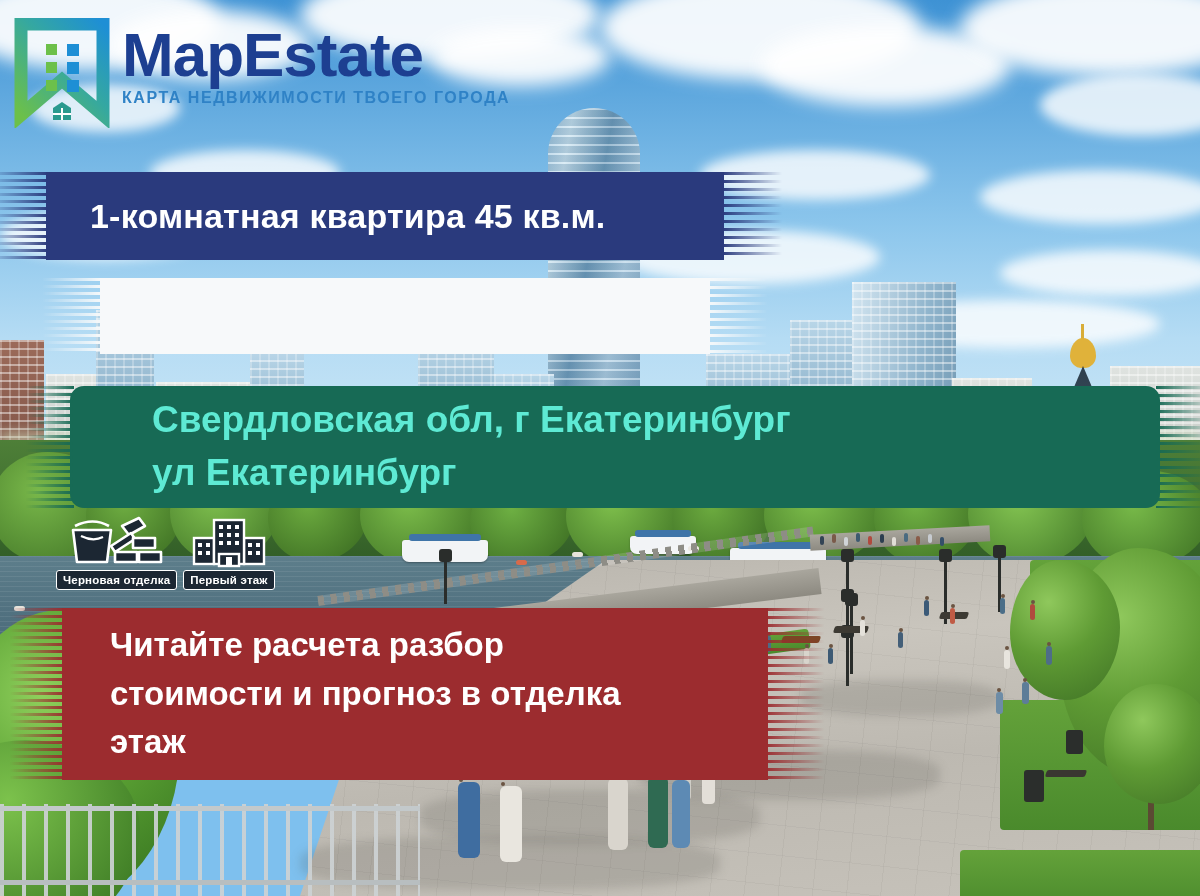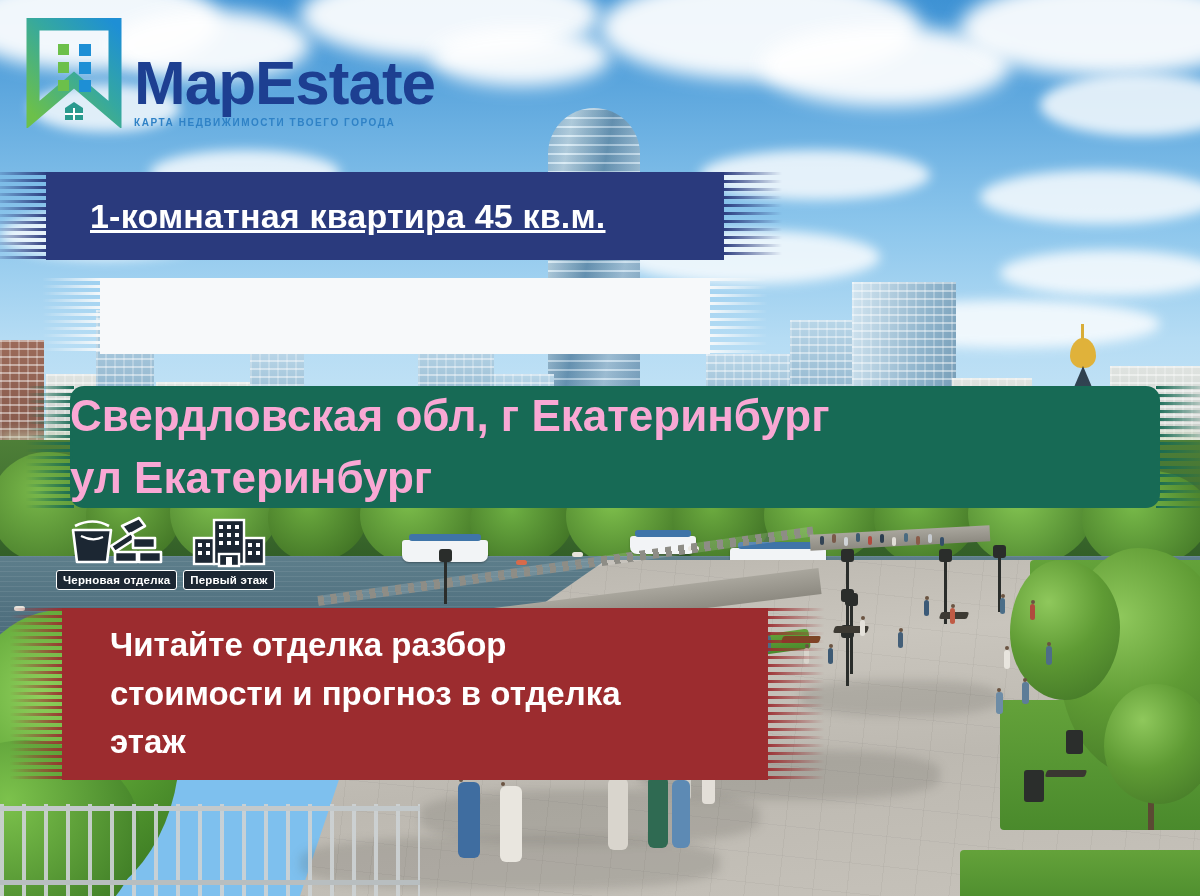--- a/index.html
+++ b/index.html
@@ -76,35 +76,35 @@
   .grass{position:absolute;background:linear-gradient(180deg,#64a23a,#4a8a2c);border-radius:4px;}
   .bigtree{position:absolute;border-radius:46% 54% 50% 50%/52% 48% 52% 48%;
         background:radial-gradient(circle at 35% 30%,#8fc85c 0%,#5f9b34 45%,#3f7225 100%);}
   .trunk{position:absolute;width:6px;background:#5b4a33;}
   .person{position:absolute;width:5px;height:16px;border-radius:3px;}
   .person::after{content:"";position:absolute;left:.5px;top:-4px;width:4px;height:4px;
         border-radius:50%;background:#6b5442;}
   .crowddot{position:absolute;width:4px;height:9px;border-radius:2px;}
 
   
-  .logo{position:absolute;left:26px;top:18px;display:flex;align-items:flex-end;z-index:30;}
+  .logo{position:absolute;left:14px;top:18px;display:flex;align-items:flex-start;z-index:30;}
   .logo-mark{position:relative;width:96px;height:110px;flex:0 0 auto;}
   .logo-text{margin-left:12px;padding-top:8px;}
   .logo-title{font-size:62px;font-weight:bold;letter-spacing:-1px;line-height:.95;color:#1d3f91;}
-  .logo-sub{font-size:10px;font-weight:bold;letter-spacing:1.55px;color:#2f82c6;margin-top:4px;}
+  .logo-sub{font-size:16px;font-weight:bold;letter-spacing:1.55px;color:#2f82c6;margin-top:4px;}
 
   
   .band{position:absolute;z-index:20;display:flex;flex-direction:column;justify-content:center;}
   .band .edge{position:absolute;top:0;bottom:0;width:60px;pointer-events:none;}
   .band .edge.l{left:-58px;}
   .band .edge.r{right:-58px;}
   .band-txt{position:relative;z-index:2;font-weight:bold;}
 
   #band-blue{left:46px;top:172px;width:678px;height:88px;background:#2a3a7d;}
-  #band-blue .band-txt{color:#ffffff;font-size:34px;padding-left:44px;letter-spacing:.2px;text-decoration:underline;}
+  #band-blue .band-txt{color:#ffffff;font-size:34px;padding-left:44px;letter-spacing:.2px;}
   #band-blue .edge.l{background:
      repeating-linear-gradient(180deg,#2a3a7d 0 3px,rgba(42,58,125,0) 3px 7px);
      -webkit-mask-image:linear-gradient(90deg,rgba(0,0,0,0),rgba(0,0,0,1));
      mask-image:linear-gradient(90deg,rgba(0,0,0,0),rgba(0,0,0,1));}
   #band-blue .edge.r{background:
      repeating-linear-gradient(180deg,#2a3a7d 0 3px,rgba(42,58,125,0) 3px 8px);
      -webkit-mask-image:linear-gradient(90deg,rgba(0,0,0,1),rgba(0,0,0,0));
      mask-image:linear-gradient(90deg,rgba(0,0,0,1),rgba(0,0,0,0));}
 
   #band-white{left:100px;top:278px;width:610px;height:76px;background:#f7f9fa;}
@@ -112,21 +112,21 @@
   #band-white .edge.l{background:
      repeating-linear-gradient(180deg,#f7f9fa 0 3px,rgba(247,249,250,0) 3px 7px);
      -webkit-mask-image:linear-gradient(90deg,rgba(0,0,0,0),rgba(0,0,0,1));
      mask-image:linear-gradient(90deg,rgba(0,0,0,0),rgba(0,0,0,1));}
   #band-white .edge.r{background:
      repeating-linear-gradient(180deg,#f7f9fa 0 3px,rgba(247,249,250,0) 3px 8px);
      -webkit-mask-image:linear-gradient(90deg,rgba(0,0,0,1),rgba(0,0,0,0));
      mask-image:linear-gradient(90deg,rgba(0,0,0,1),rgba(0,0,0,0));}
 
   #band-green{left:70px;top:386px;width:1090px;height:122px;background:#176a55;border-radius:14px;}
-  #band-green .band-txt{color:#f9a8d4;font-size:44px;line-height:1.42;}
+  #band-green .band-txt{color:#5eead4;font-size:37px;padding-left:82px;line-height:1.42;}
   #band-green .edge.r{right:-50px;width:54px;background:
      repeating-linear-gradient(180deg,#176a55 0 3px,rgba(23,106,85,0) 3px 8px);
      -webkit-mask-image:linear-gradient(90deg,rgba(0,0,0,1),rgba(0,0,0,0));
      mask-image:linear-gradient(90deg,rgba(0,0,0,1),rgba(0,0,0,0));}
   #band-green .edge.l{left:-44px;width:48px;background:
      repeating-linear-gradient(180deg,#176a55 0 3px,rgba(23,106,85,0) 3px 7px);
      -webkit-mask-image:linear-gradient(90deg,rgba(0,0,0,0),rgba(0,0,0,1));
      mask-image:linear-gradient(90deg,rgba(0,0,0,0),rgba(0,0,0,1));}
 
   #band-red{left:62px;top:608px;width:706px;height:172px;background:#9c2c2f;}
@@ -453,18 +453,18 @@
       </div>
       <div class="badge-label">Первый этаж</div>
     </div>
 
 
   </div>
 
   <div class="band" id="band-red">
     <span class="edge l"></span>
     <span class="edge r"></span>
-    <div class="band-txt">Читайте отделка разбор</div>
+    <div class="band-txt">Читайте расчета разбор</div>
     <div class="band-txt">стоимости и прогноз в отделка</div>
     <div class="band-txt">этаж</div>
   </div>
 
 </div>
 
 </body></html>

